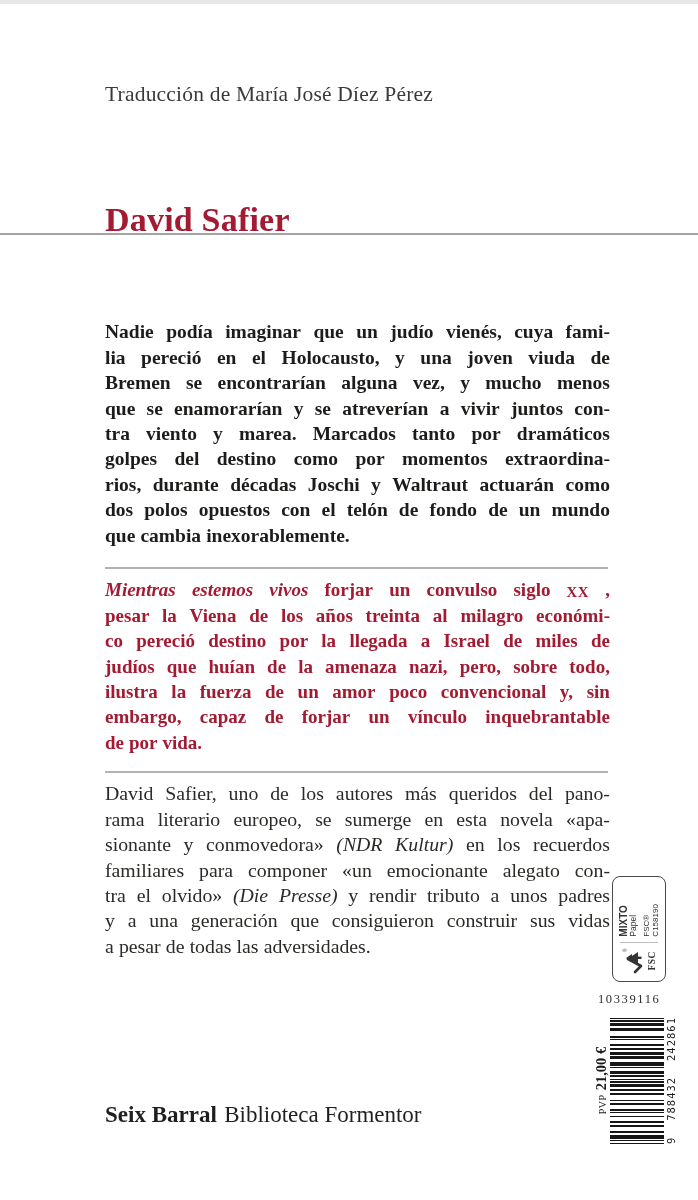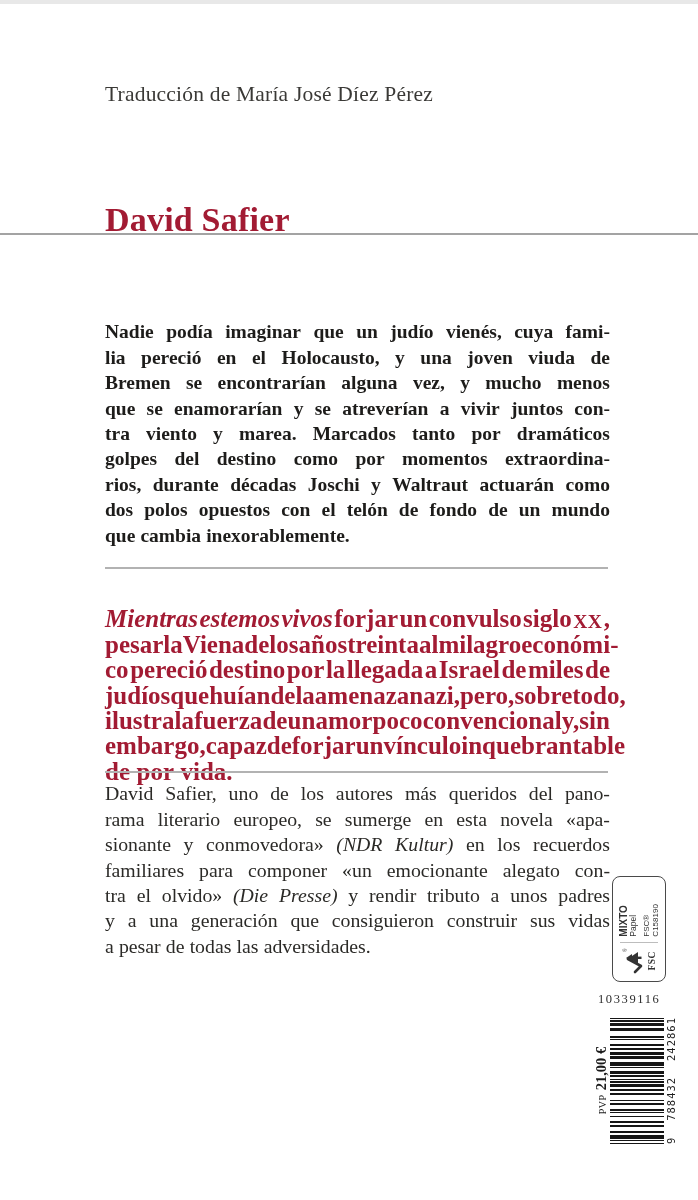--- a/index.html
+++ b/index.html
@@ -15,21 +15,21 @@
   .author{left:105px;top:199px;font-size:34px;font-weight:bold;color:#a21b33;line-height:1;letter-spacing:.2px;}
   .rule-full{left:0;top:229px;width:698px;height:2px;background:#a3a3a3;}
   .book-title{left:105px;top:241px;font-size:30px;color:#211f1d;line-height:1.1;}
 
   .para{left:105px;width:505px;}
   .para .pline{display:flex;flex-wrap:nowrap;height:25.4px;align-items:flex-end;overflow:visible;}
   .para .pline.just{justify-content:space-between;}
   .para .pline.last{justify-content:flex-start;column-gap:.26em;}
   .para .pline span{white-space:pre;flex-shrink:0;}
   .synopsis{top:314px;font-weight:bold;font-size:19.5px;color:#1d1c1a;}
-  .highlight{top:604px;font-weight:bold;font-size:25px;color:#a21b33;}
+  .highlight{top:572px;font-weight:bold;font-size:19px;color:#a21b33;}
   .about{top:776px;font-size:19.8px;color:#2b2a27;}
   .ital{font-style:italic;}
   .sc{font-size:.78em;letter-spacing:.5px;}
 
   .rule-col{left:105px;width:503px;height:1.6px;background:#b2b2b2;}
   .rule-2{top:563px;}
   .rule-3{top:767px;}
 
   .publisher{left:105px;top:1098px;font-size:23px;color:#211f1d;}
   .publisher .bold{font-weight:bold;margin-right:.32em;}
@@ -319,20 +319,23 @@
       <div class="pline last">
         <span>a</span>
         <span>pesar</span>
         <span>de</span>
         <span>todas</span>
         <span>las</span>
         <span>adversidades.</span>
       </div>
     </div>
 
+  <div class="abs publisher">
+    <span class="bold">Seix Barral</span><span>Biblioteca Formentor</span>
+  </div>
 
   <div class="abs fsc-wrap">
     <div class="fsc-logo">
       <svg width="26" height="24" viewBox="0 0 26 24">
         <path d="M2 13 L8 19 L15 6" stroke="#333" stroke-width="2.6" fill="none" stroke-linecap="round" stroke-linejoin="round"></path>
         <polygon points="16,4 20,10 18,10 22,16 10,16 14,10 12,10" fill="#333"></polygon>
         <rect x="15" y="16" width="2.4" height="3.5" fill="#333"></rect>
         <text x="22" y="5" font-size="5" fill="#333" font-family="Liberation Sans, sans-serif">®</text>
       </svg>
       <span class="fsc-word">FSC</span>

